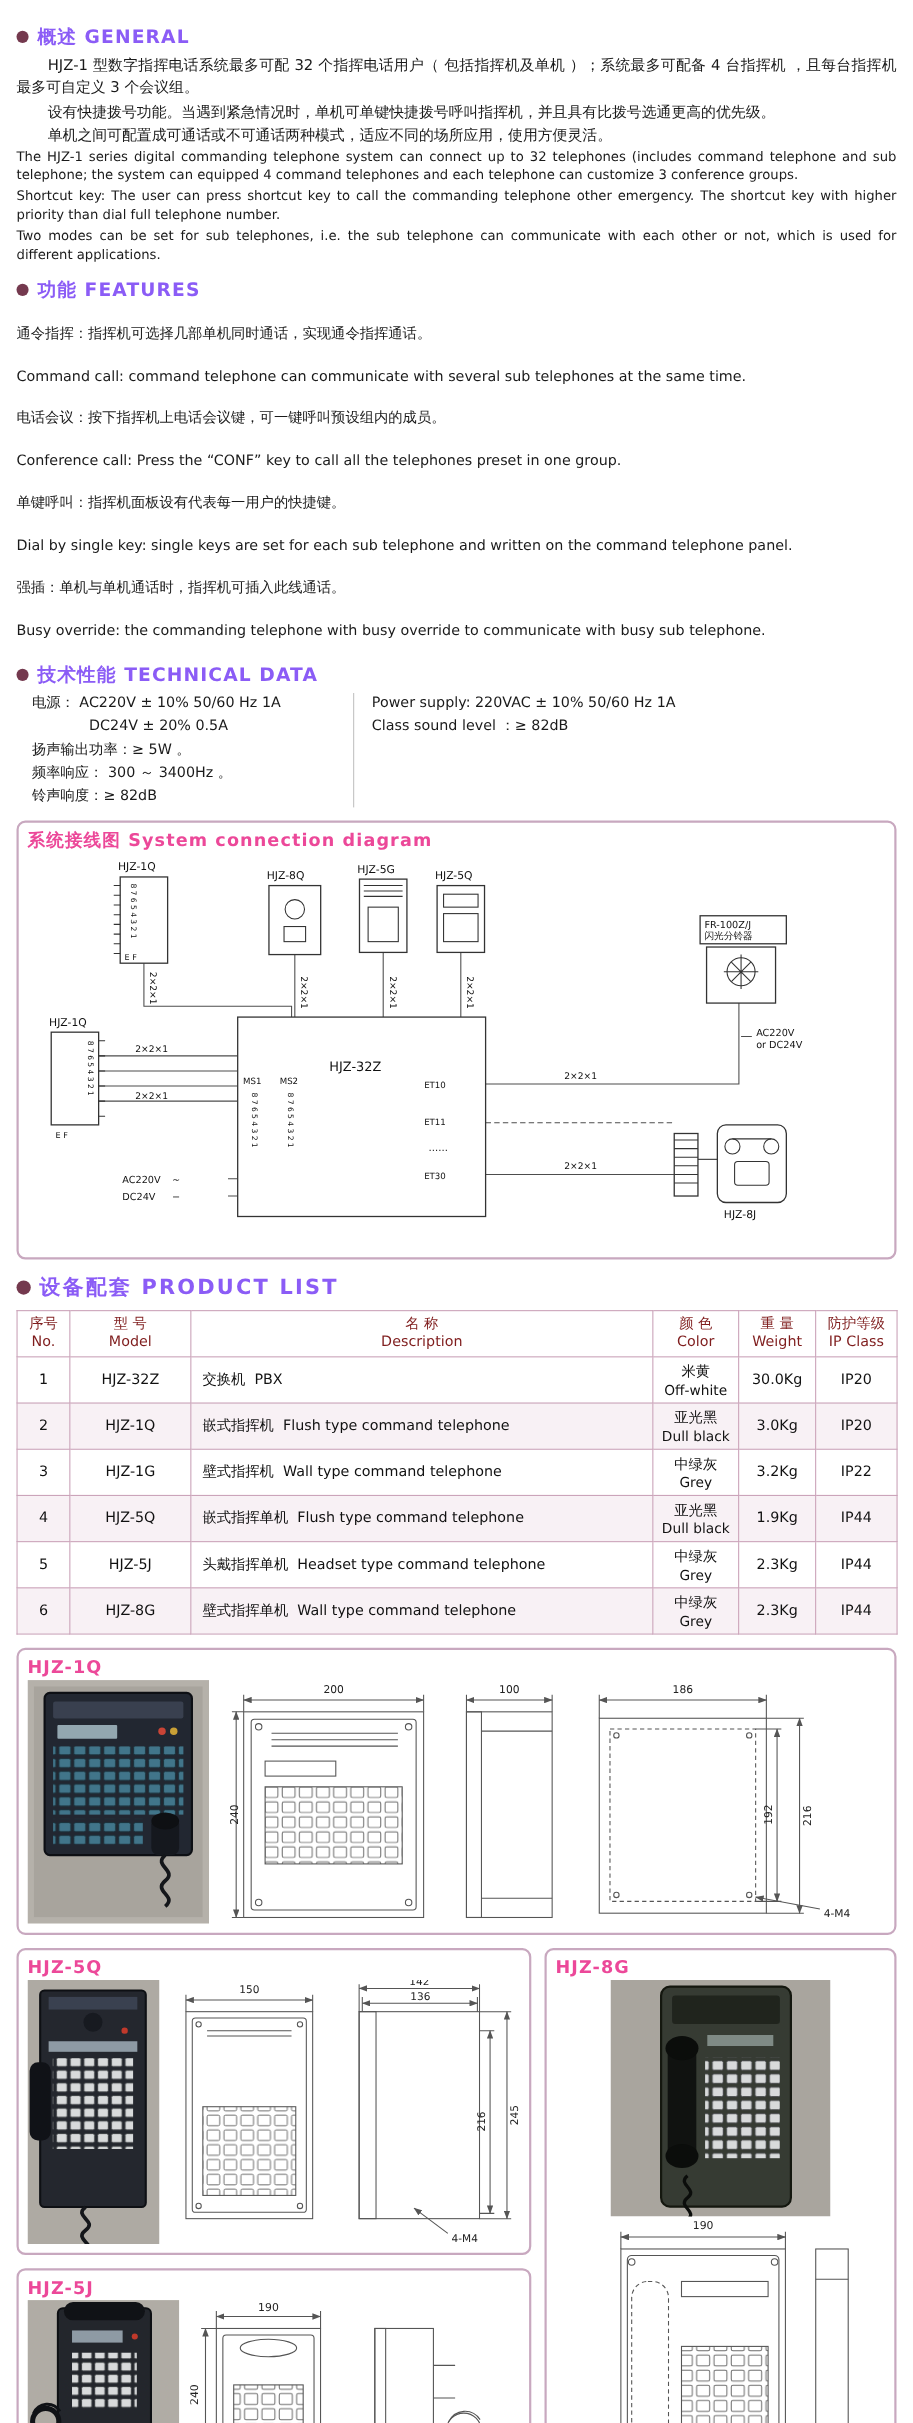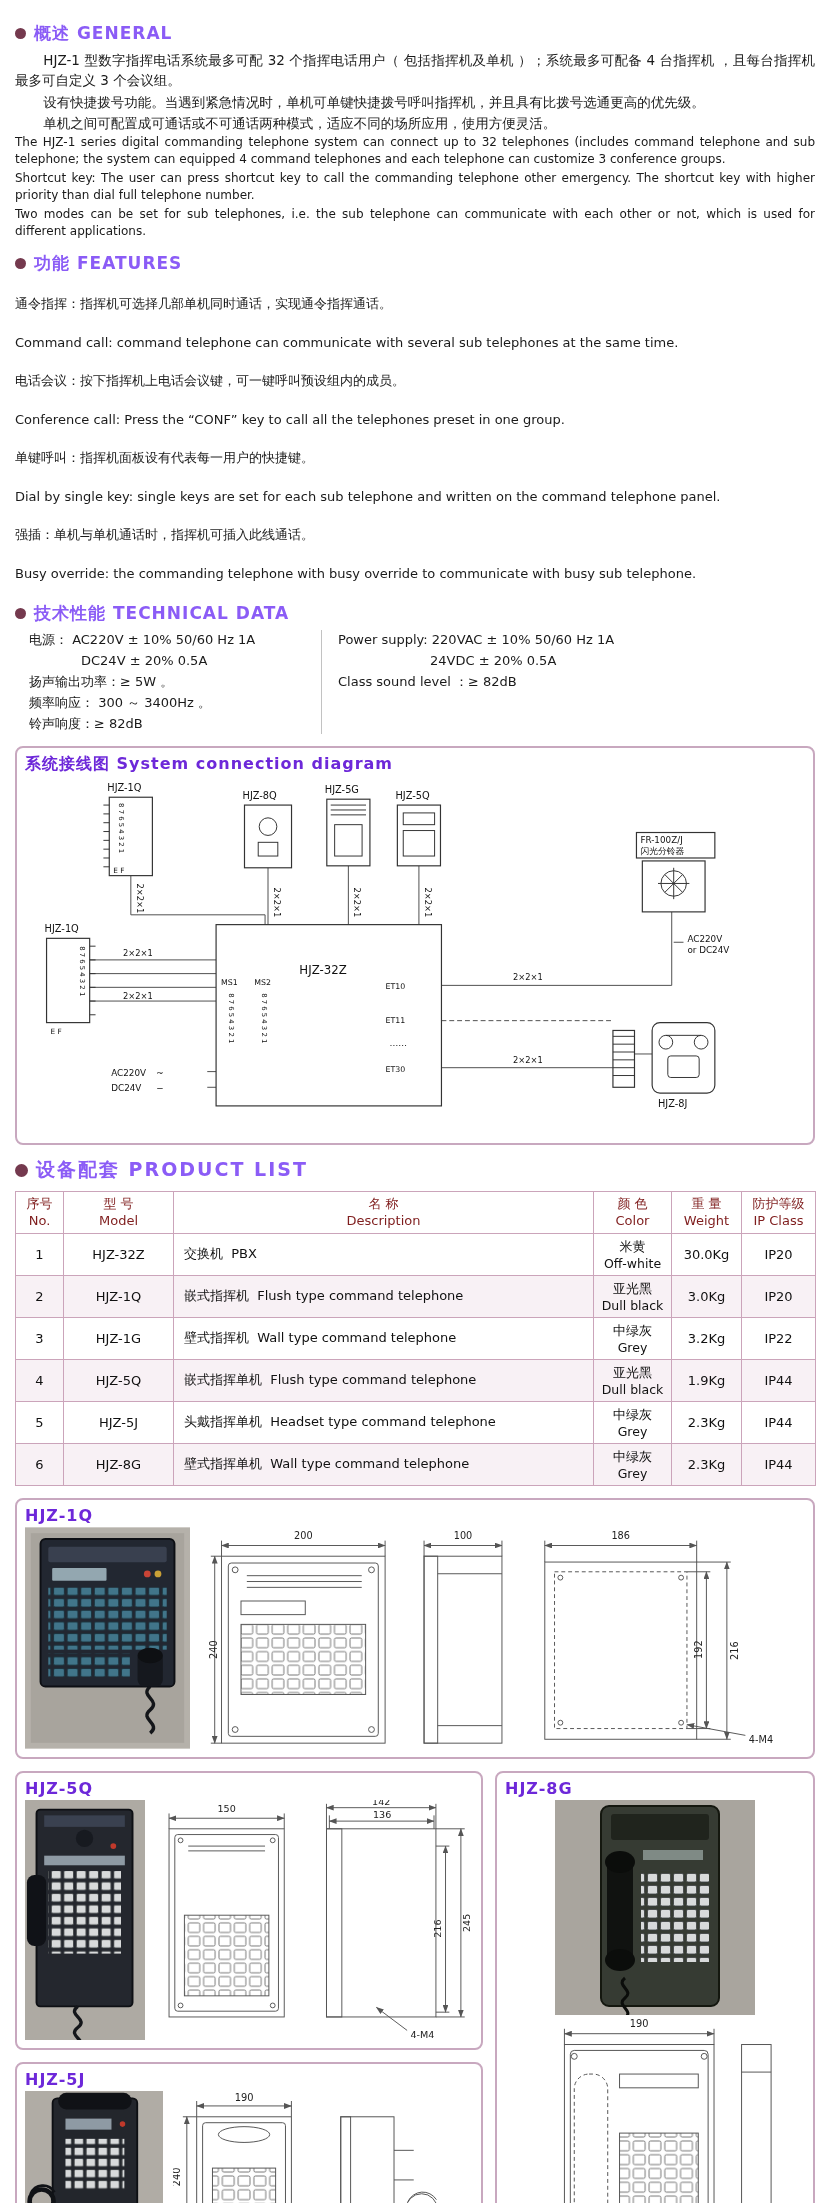--- a/index.html
+++ b/index.html
@@ -23,21 +23,21 @@
   .tech { display:flex; margin:4px 0 2px 14px; }
   .tech-col { font-size:13px; line-height:1.6; }
   .tech-col.l { width:292px; }
   .tech-col.r { border-left:1px solid #c2c2c2; padding-left:16px; flex:1; }
   .tech-col .sub-l { padding-left:52px; }
   .tech-col .sub-r { padding-left:92px; }
 
   
   .panel, .pp { border:2px solid #c8a8bf; border-radius:8px; background:#fff; }
   .diagram-panel { margin-top:12px; padding:6px 8px 6px; }
-  .panel-title, .pp-title { font-size:16px; font-weight:bold; color:#6d28d9; letter-spacing:1px; margin-bottom:2px; }
+  .panel-title, .pp-title { font-size:16px; font-weight:bold; color:#ec4899; letter-spacing:1px; margin-bottom:2px; }
 
   svg text { font-family:"DejaVu Sans","Liberation Sans",sans-serif; }
 
   
   table.plist { border-collapse:collapse; width:100%; margin-top:8px; table-layout:fixed; }
   .plist th, .plist td { border:1px solid #cba4ba; font-size:13px; padding:4px 6px; vertical-align:middle; }
   .plist th { color:#7f1d1d; font-weight:normal; line-height:1.25; }
   .plist td { color:#111; }
   .plist td.c, .plist th { text-align:center; }
   .plist td.desc { text-align:left; padding-left:10px; }
@@ -113,21 +113,20 @@
     <div class="tech">
       <div class="tech-col l">
         <div>电源：  AC220V ± 10%  50/60 Hz 1A</div>
         <div class="sub-l">DC24V ± 20%   0.5A</div>
         <div>扬声输出功率：≥ 5W 。</div>
         <div>频率响应： 300 ～ 3400Hz 。</div>
         <div>铃声响度：≥ 82dB</div>
       </div>
       <div class="tech-col r">
         <div>Power supply: 220VAC ± 10%  50/60 Hz 1A</div>
-        <div class="sub-r">24VDC ± 20%   0.5A</div>
         <div>Class sound level ：≥ 82dB</div>
       </div>
     </div>
   </section>
 
   <div class="panel diagram-panel">
     <div class="panel-title">系统接线图  System connection diagram</div>
     <svg viewBox="0 0 796 362" width="780" height="356">
 
       <g stroke="#4d4d4d" stroke-width="1" fill="none">

